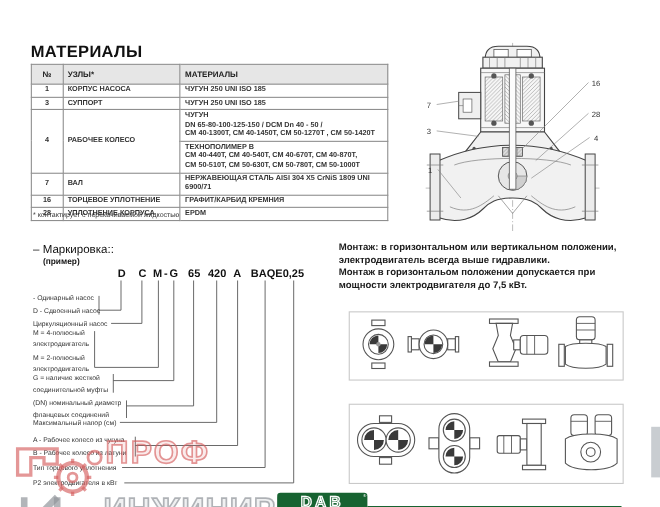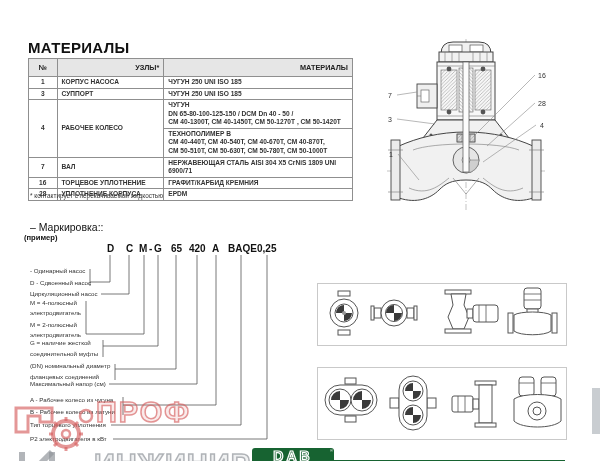--- a/index.html
+++ b/index.html
@@ -8,29 +8,29 @@
   .abs{position:absolute;}
   .pre{white-space:pre-line;}
 
   
   .title{left:28px;top:3px;font-size:15px;font-weight:bold;letter-spacing:.3px;color:#111;}
 
   
   .mat-table{left:28px;top:22px;border-collapse:collapse;width:325px;
              font-size:6.6px;font-weight:bold;color:#333;line-height:1.3;}
   .mat-table th,.mat-table td{border:1px solid #8f8f8f;padding:1px 4px;vertical-align:middle;}
-  .mat-table th{background:#e6e6e6;height:15px;text-align:right;font-size:7.3px;color:#222;}
+  .mat-table th{background:#e6e6e6;height:15px;text-align:left;font-size:7.3px;color:#222;}
   .mat-table .c-num{width:20px;text-align:center;}
   .mat-table .c-part{width:100px;}
   .mat-table .c-mat{width:185px;}
   .footnote{left:30px;top:156px;font-size:6.4px;color:#333;}
 
   
   .mark-head{left:30px;top:185px;font-size:10.5px;font-weight:normal;color:#111;}
-  .mark-sub{left:24px;top:197px;font-size:7.6px;font-weight:bold;color:#111;}
+  .mark-sub{left:39px;top:197px;font-size:7.6px;font-weight:bold;color:#111;}
   .mark-svg{left:25px;top:203px;}
   .mark-svg text{fill:#333;}
   .mark-svg .code{font-size:10px;font-weight:bold;fill:#111;}
   .mark-svg .lbl{font-size:6.2px;}
   .mark-svg line,.mark-svg polyline{stroke:#555;stroke-width:.8;fill:none;}
 
   
   .montage{left:308px;top:183px;width:278px;font-size:8.7px;font-weight:bold;
            line-height:1.33;color:#1c1c1c;}
 
@@ -252,20 +252,24 @@
     <text class="lbl" x="5" y="117">соединительной муфты</text>
     <text class="lbl" x="5" y="129">(DN) номинальный диаметр</text>
     <text class="lbl" x="5" y="140">фланцевых соединений</text>
     <text class="lbl" x="5" y="147">Максимальный напор (см)</text>
     <text class="lbl" x="5" y="163">A - Рабочее колесо из чугуна</text>
     <text class="lbl" x="5" y="175">B - Рабочее колесо из латуни</text>
     <text class="lbl" x="5" y="188">Тип торцевого уплотнения</text>
     <text class="lbl" x="5" y="202">P2 электродвигателя в кВт</text>
   </svg>
 
+  <div class="abs montage pre">Монтаж: в горизонтальном или вертикальном положении,
+электродвигатель всегда выше гидравлики.
+Монтаж в горизонтальом положении допускается при
+мощности электродвигателя до 7,5 кВт.</div>
 
   <div class="abs obox obox1">
     <svg width="248" height="59" viewBox="0 0 248 59">
 
       <g>
         <rect class="pic" x="20" y="7" width="12" height="5"></rect>
           <rect class="pic" x="20" y="46" width="12" height="5"></rect>
         <circle class="pic" cx="26" cy="29" r="14"></circle>
           <circle class="pic" cx="26" cy="29" r="9"></circle>
         <path class="pic-dark" d="M26,29 L34,29 A8,8 0 0 1 26,37 Z M26,29 L18,29 A8,8 0 0 1 26,21 Z"></path>

